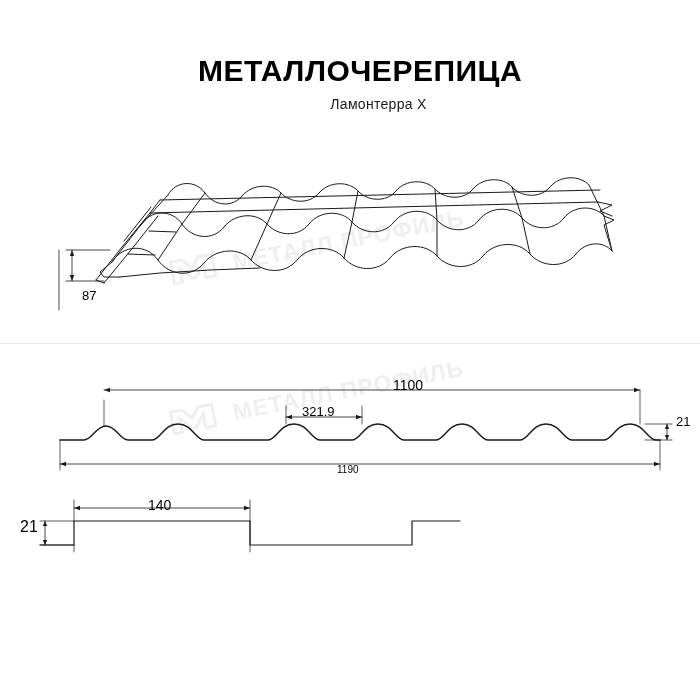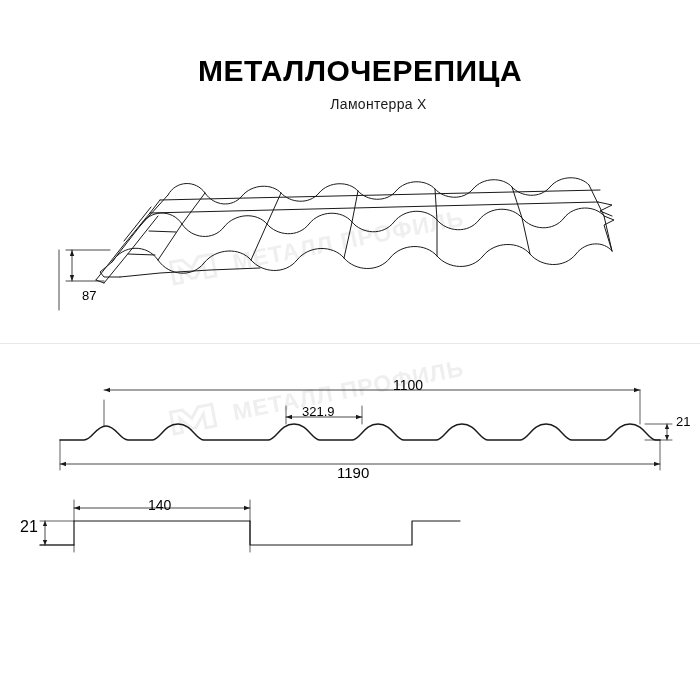--- a/index.html
+++ b/index.html
@@ -227,21 +227,21 @@
 
     </g>
   </svg>
 
   <div class="dim-label" style="left:82px; top:288px;">87</div>
 
   <div class="dim-label" style="left:369px; top:377px; font-size:14px;margin-left:24px;">1100</div>
 
   <div class="dim-label" style="left:302px; top:404px; font-size:13px;">321.9</div>
 
-  <div class="dim-label" style="left:337px; top:464px; font-size:15px;">1190</div>
+  <div class="dim-label" style="left:337px; top:464px; font-size:10px;">1190</div>
 
   <div class="dim-label" style="left:676px; top:414px; font-size:13px;">21</div>
 
   <div class="dim-label" style="left:148px; top:497px; font-size:14px;">140</div>
 
   <div class="dim-label" style="left:20px; top:518px; font-size:16px;">21</div>
 
   <div class="sep-line" style="left:0; top:343px; width:700px; background:#e8e8e8;"></div>
 
 </div>

